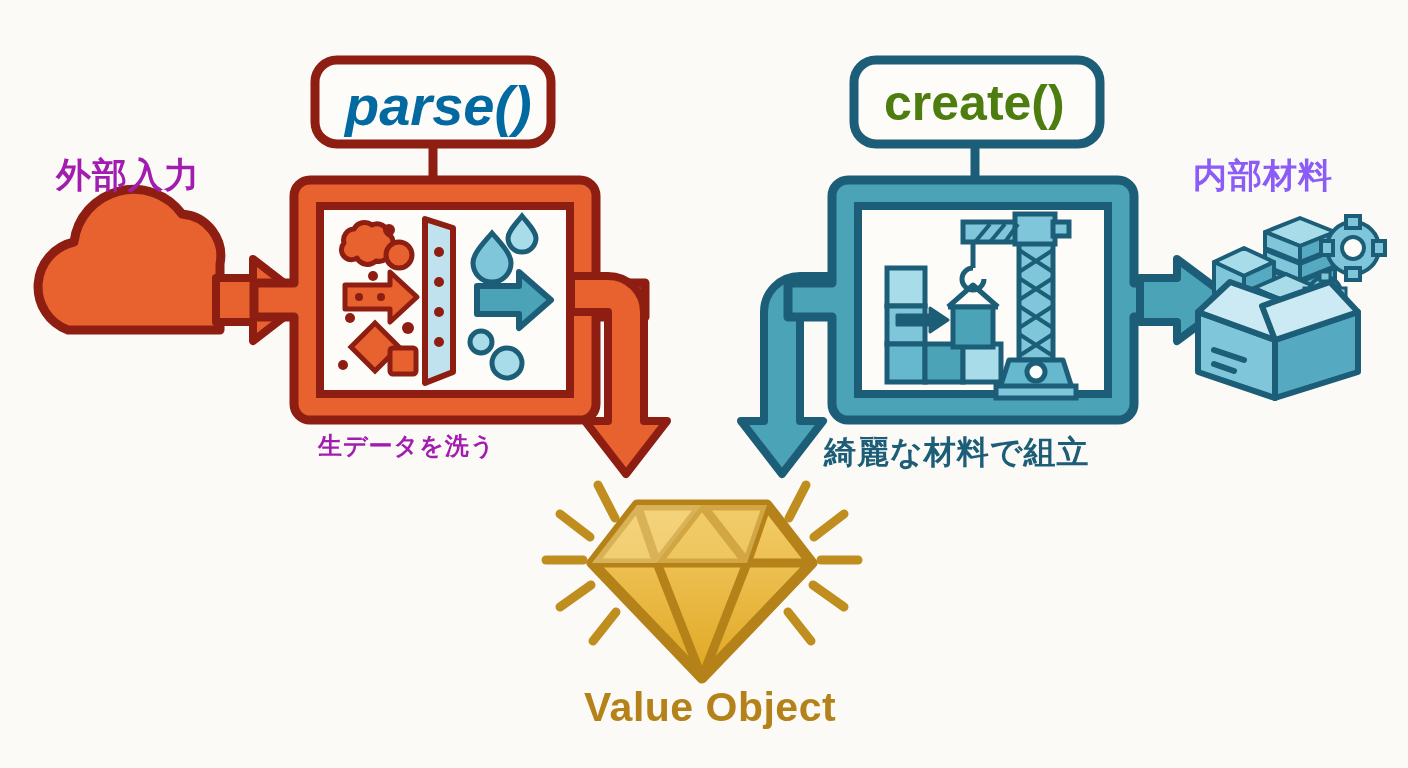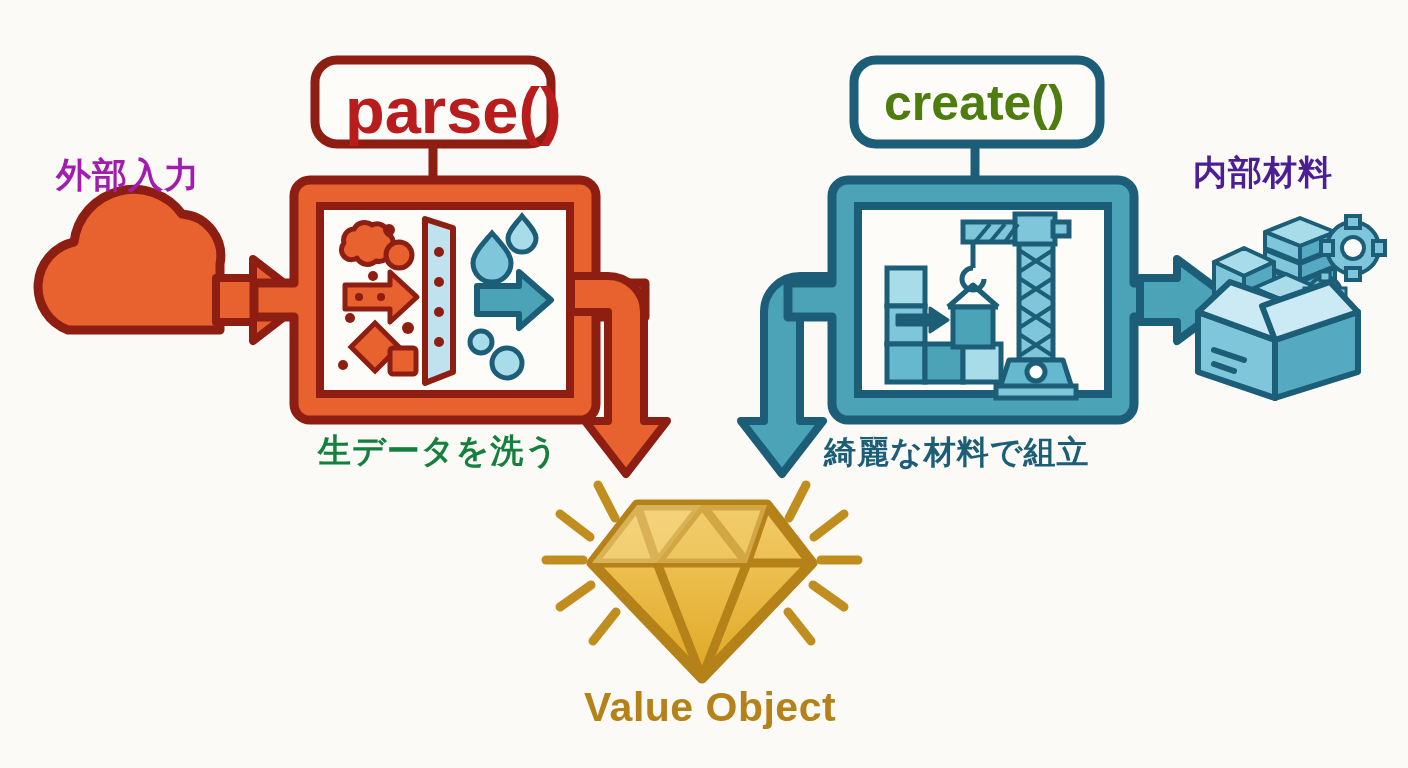--- a/index.html
+++ b/index.html
@@ -34,38 +34,38 @@
   }
   #lbl-external {
     left: 56px; top: 157px;
     font-size: 35px;
     color: #a21caf;
     letter-spacing: 1px;
   }
   #lbl-internal {
     left: 1193px; top: 158px;
     font-size: 34px;
-    color: #4c1d95;
-    letter-spacing: 1px;
-    font-family: Liberation Mono, monospace;
+    color: #8b5cf6;
+    letter-spacing: 1px;
   }
   #lbl-parse {
     left: 345px; top: 78px;
-    font-size: 65px;
-    color: #b91c1c;
+    font-size: 56px;
+    color: #0369a1;
+    font-style: italic;
   }
   #lbl-create {
     left: 884px; top: 78px;
     font-size: 50px;
     color: #4d7c0f;
   }
   #lbl-wash {
     left: 318px; top: 434px;
-    font-size: 33px;
-    color: #15803d;
+    font-size: 24px;
+    color: #a21caf;
     letter-spacing: 1px;
   }
   #lbl-assemble {
     left: 824px; top: 436px;
     font-size: 32px;
     color: #1C5E77;
     letter-spacing: 1px;
   }
   #lbl-valueobject {
     left: 584px; top: 687px;

